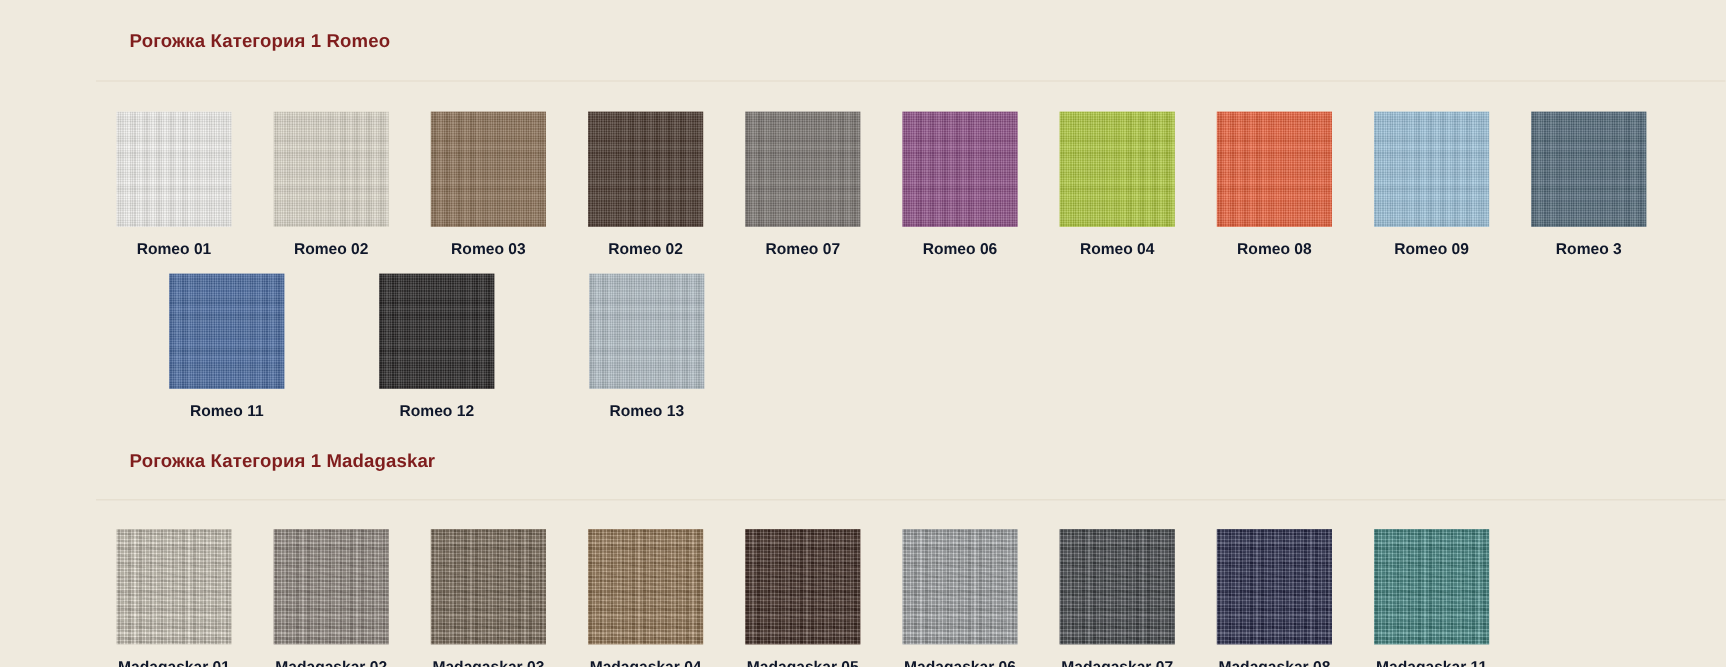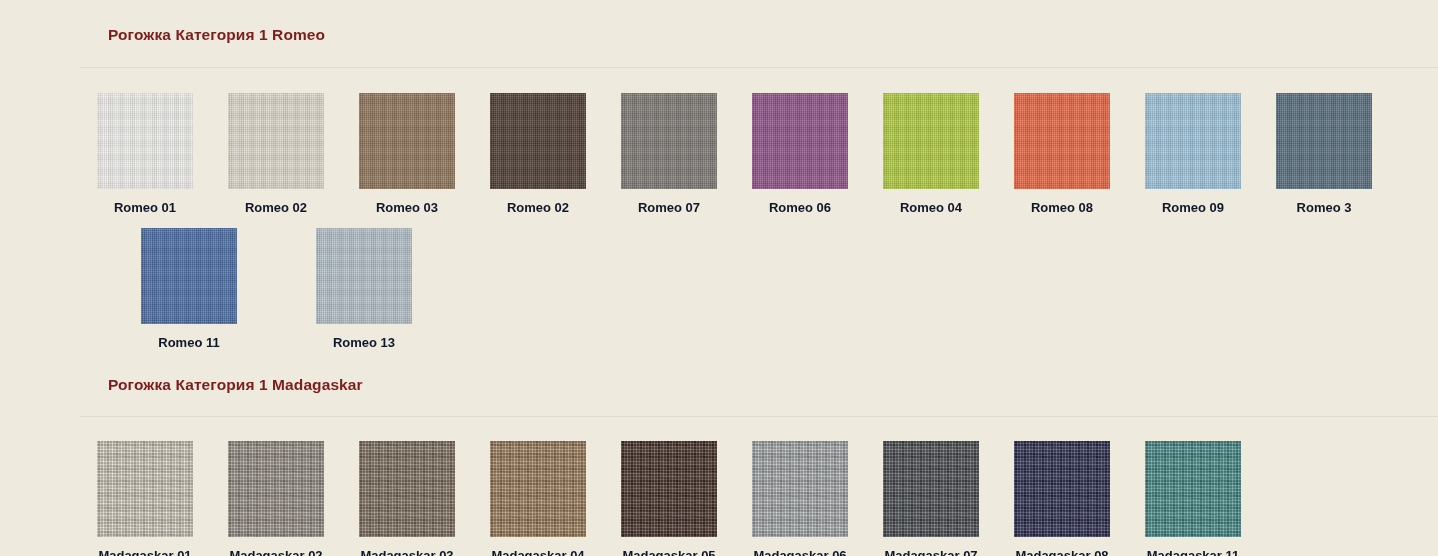--- a/index.html
+++ b/index.html
@@ -155,20 +155,26 @@
           </div>
           <div class="swatch-label">Romeo 3</div>
         </div>
         <div class="swatch-cell swatch-row2">
           <div class="swatch-img" style="background: rgb(74, 107, 161);">
             <div class="tex"></div>
           </div>
           <div class="swatch-label">Romeo 11</div>
         </div>
         <div class="swatch-cell swatch-row2">
+          <div class="swatch-img" style="background: rgb(39, 37, 37);">
+            <div class="tex"></div>
+          </div>
+          <div class="swatch-label">Romeo 12</div>
+        </div>
+        <div class="swatch-cell swatch-row2">
           <div class="swatch-img" style="background: rgb(178, 190, 198);">
             <div class="tex"></div>
           </div>
           <div class="swatch-label">Romeo 13</div>
         </div>
       </div>
   </section>
 
   <section class="section">
     <h2 class="section-title" id="mad-title">Рогожка Категория 1 Madagaskar</h2>

